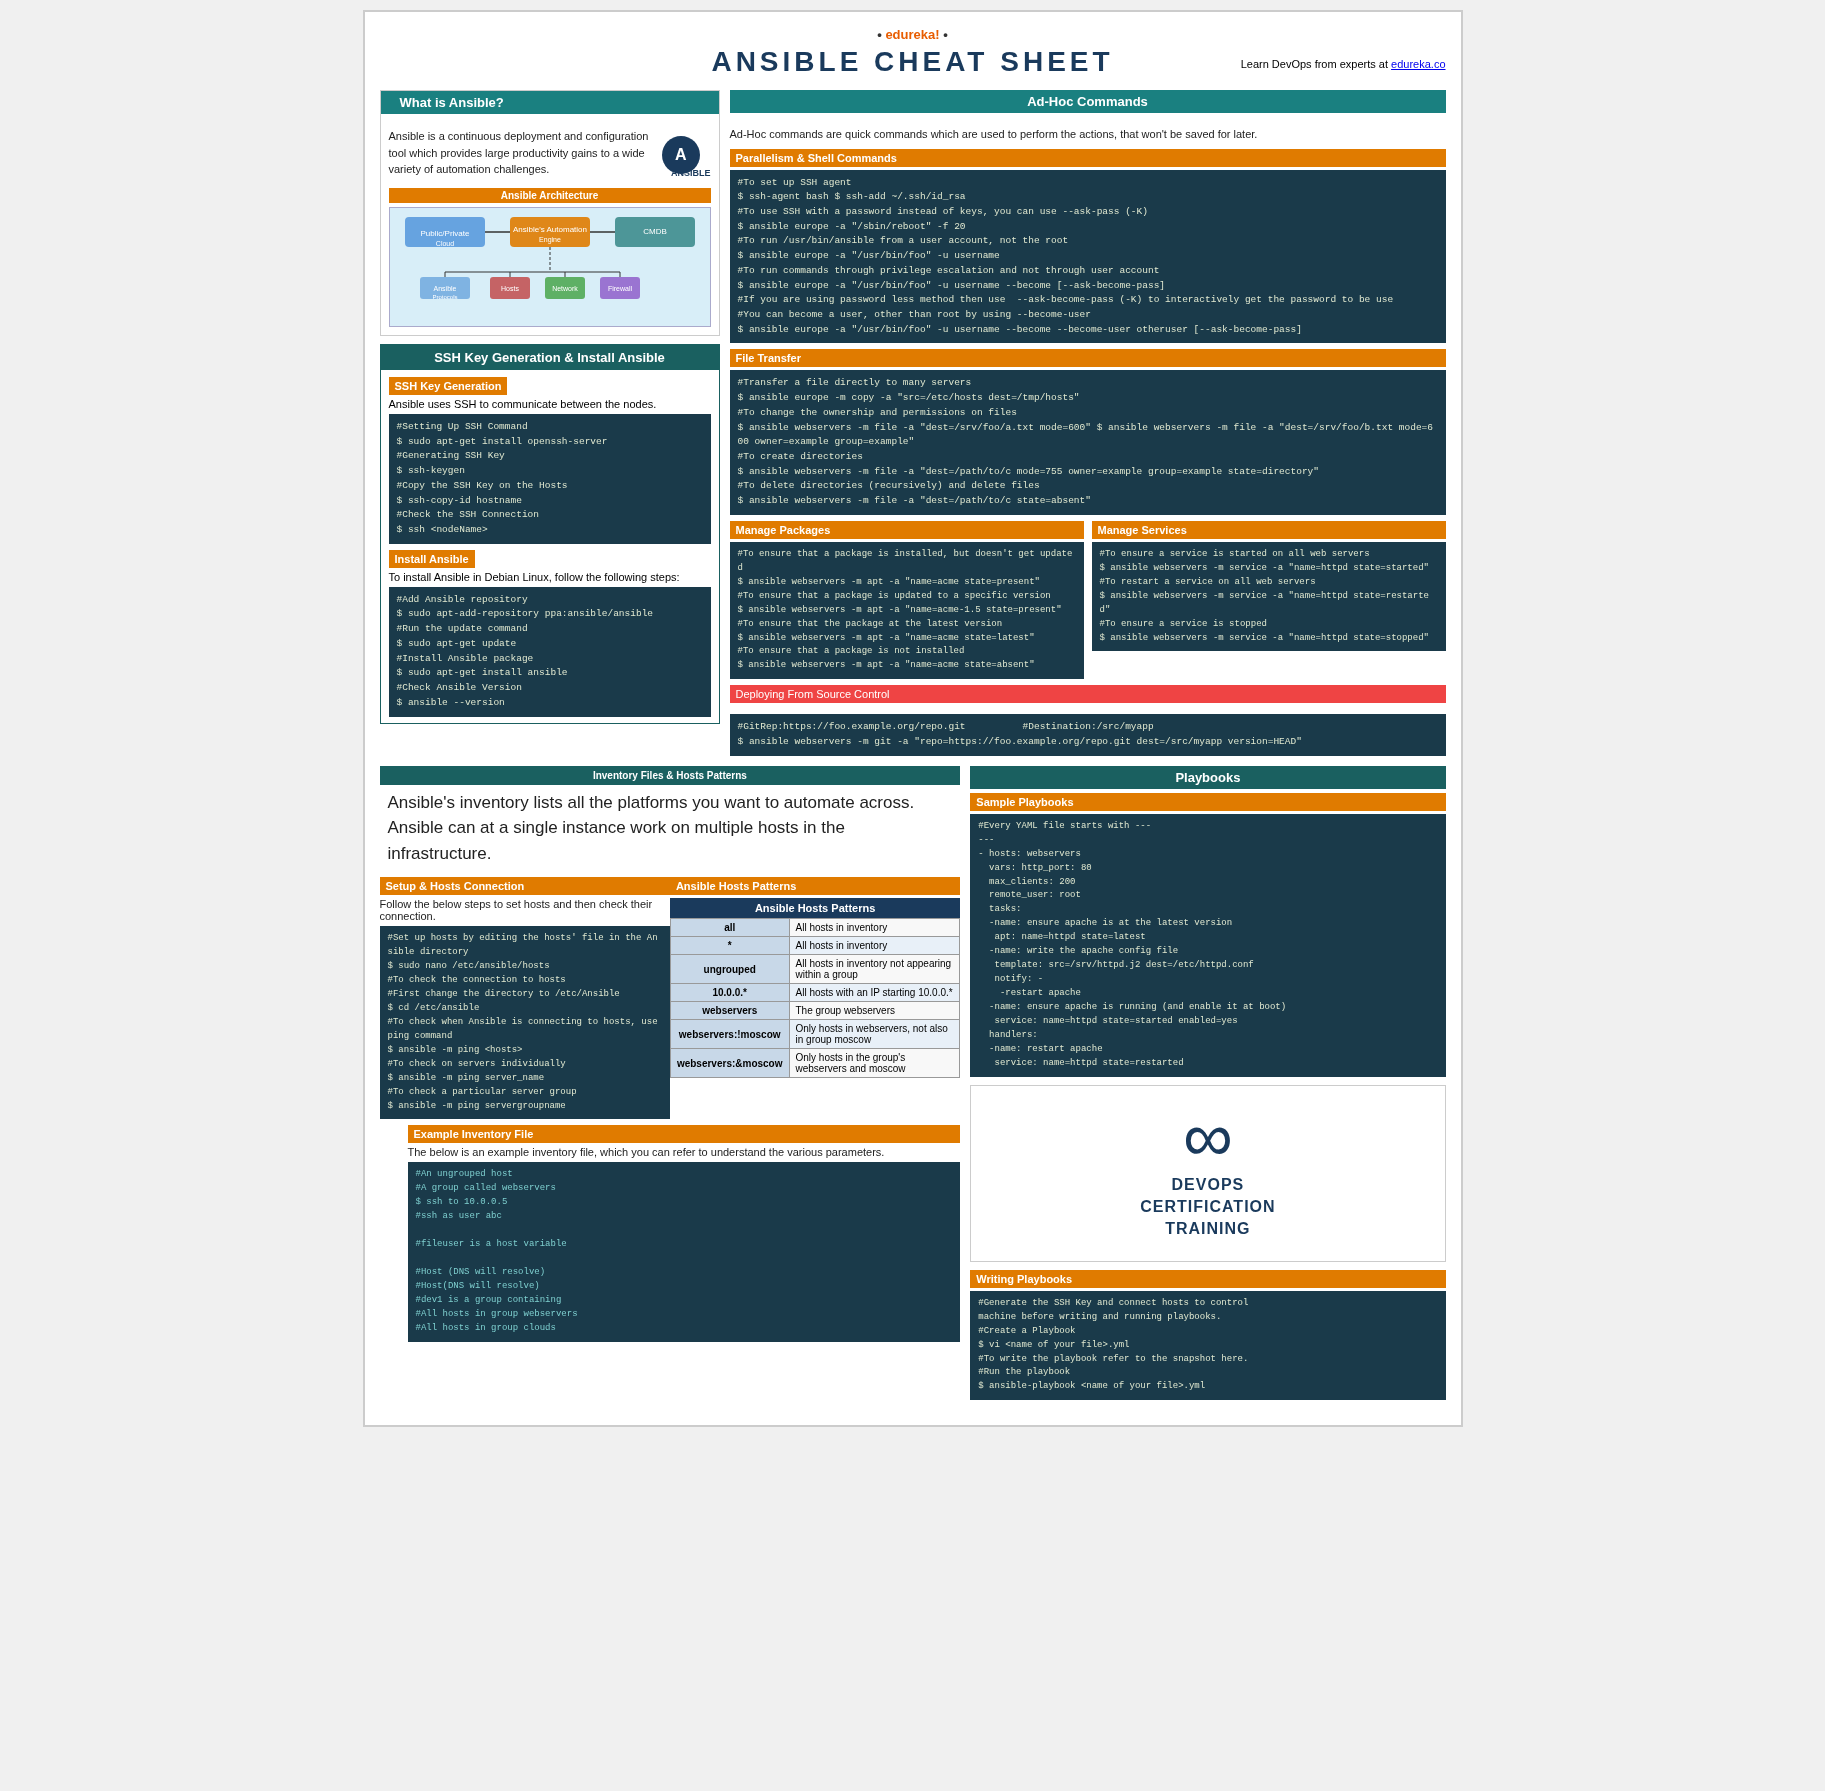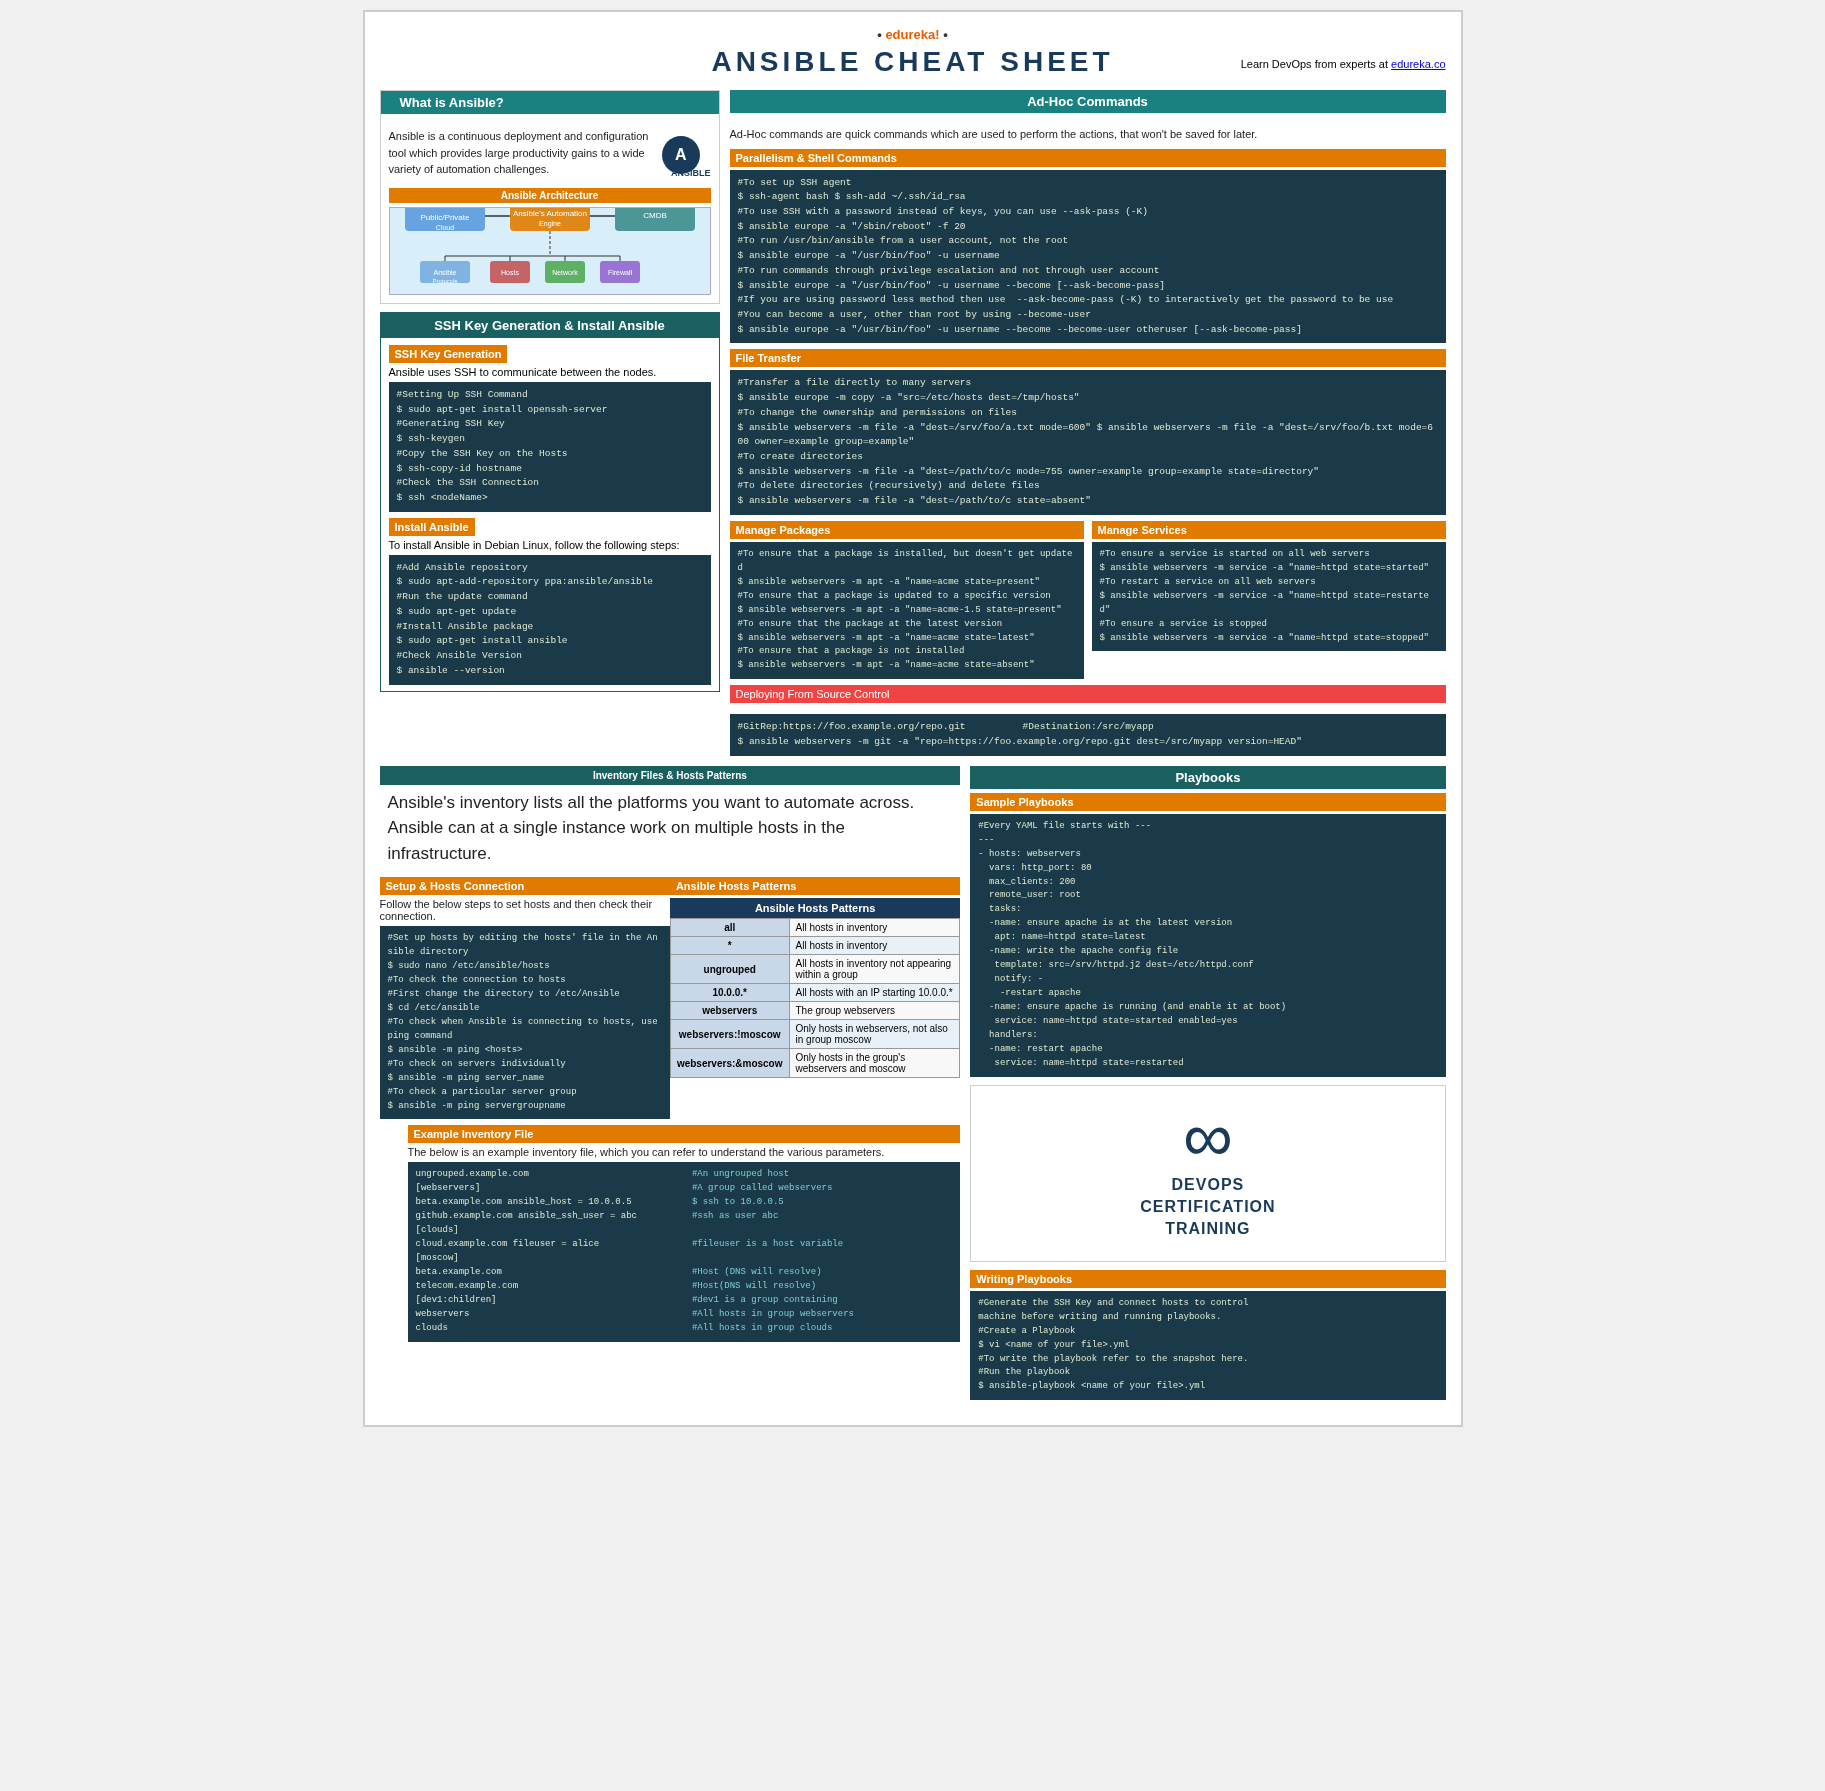--- a/index.html
+++ b/index.html
@@ -227,21 +227,21 @@
           <div style="display:flex; flex-direction:column; align-items:center; flex-shrink:0;">
             <div class="ansible-logo" style="position:relative; width:38px; height:38px; background:#1a3a5c; border-radius:50%; display:flex; align-items:center; justify-content:center; color:white; font-weight:bold; font-size:16px;">
               <span>A</span>
             </div>
             <div style="font-size:9px; font-weight:bold; color:#1a3a5c; margin-top:2px;">ANSIBLE</div>
           </div>
         </div>
 
         <div style="padding: 4px 8px 8px 8px;">
           <div style="background:#e07b00; color:white; font-size:10px; font-weight:bold; padding:2px 6px; text-align:center; margin-bottom:4px;">Ansible Architecture</div>
-          <div style="background:#d8eef8; border:1px solid #aac; height:88px; display:flex; align-items:center; justify-content:center; position:relative; overflow:hidden;">
+          <div style="background:#d8eef8; border:1px solid #aac; height:120px; display:flex; align-items:center; justify-content:center; position:relative; overflow:hidden;">
             <svg width="300" height="110" viewBox="0 0 300 110">
 
               <rect x="5" y="5" width="80" height="30" rx="4" fill="#4a90d9" opacity="0.8"></rect>
               <text x="45" y="24" text-anchor="middle" fill="white" font-size="8">Public/Private</text>
               <text x="45" y="34" text-anchor="middle" fill="white" font-size="7">Cloud</text>
               <rect x="110" y="5" width="80" height="30" rx="4" fill="#e07b00" opacity="0.9"></rect>
               <text x="150" y="20" text-anchor="middle" fill="white" font-size="8">Ansible's Automation</text>
               <text x="150" y="30" text-anchor="middle" fill="white" font-size="7">Engine</text>
               <rect x="215" y="5" width="80" height="30" rx="4" fill="#2a8080" opacity="0.8"></rect>
               <text x="255" y="22" text-anchor="middle" fill="white" font-size="8">CMDB</text>
@@ -418,32 +418,20 @@
                 </tr>
               </tbody>
           </table>
         </div>
       </div>
 
       <div style="margin-top:6px;margin-left:28px;">
         <div class="example-inv-header">Example Inventory File</div>
         <p style="font-size:11px; padding:3px 0 4px 0; color:#222;">The below is an example inventory file, which you can refer to understand the various parameters.</p>
         <div style="display:flex; gap:0; background:#1a3a4a;">
-          <div style="flex:1; font-family: 'Courier New', monospace; font-size:9px; color:#e0e8d0; padding:6px 8px; line-height:1.55; white-space:pre;">ungrouped.example.com
-[webservers]
-beta.example.com ansible_host = 10.0.0.5
-github.example.com ansible_ssh_user = abc
-[clouds]
-cloud.example.com fileuser = alice
-[moscow]
-beta.example.com
-telecom.example.com
-[dev1:children]
-webservers
-clouds</div>
           <div style="flex:1; font-family: 'Courier New', monospace; font-size:9px; color:#7ecfcf; padding:6px 8px; line-height:1.55; white-space:pre;">#An ungrouped host
 #A group called webservers
 $ ssh to 10.0.0.5
 #ssh as user abc
 
 #fileuser is a host variable
 
 #Host (DNS will resolve)
 #Host(DNS will resolve)
 #dev1 is a group containing

